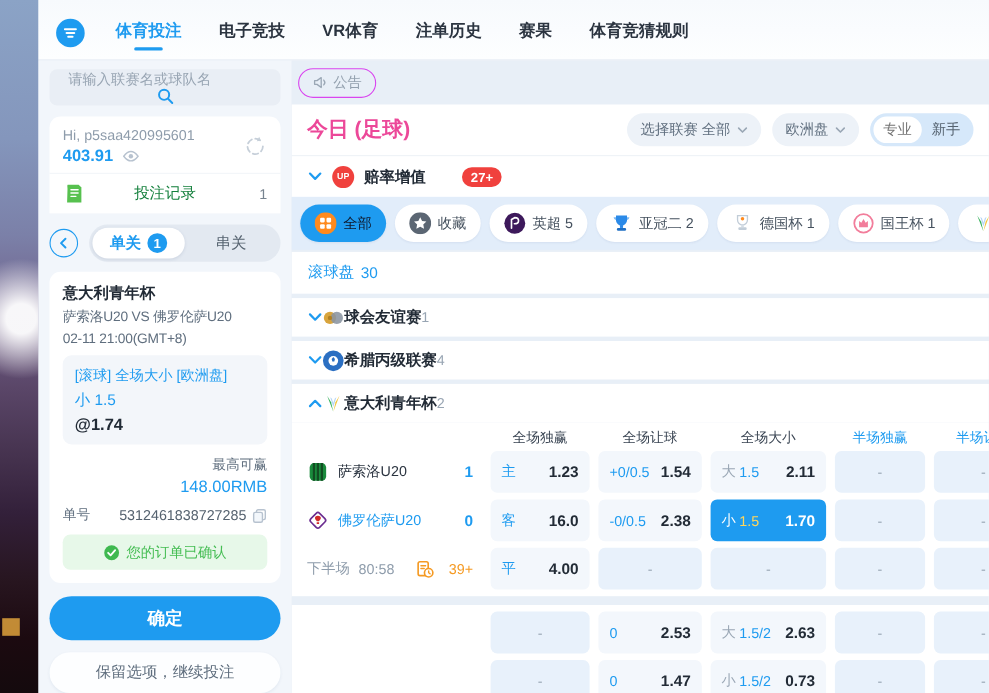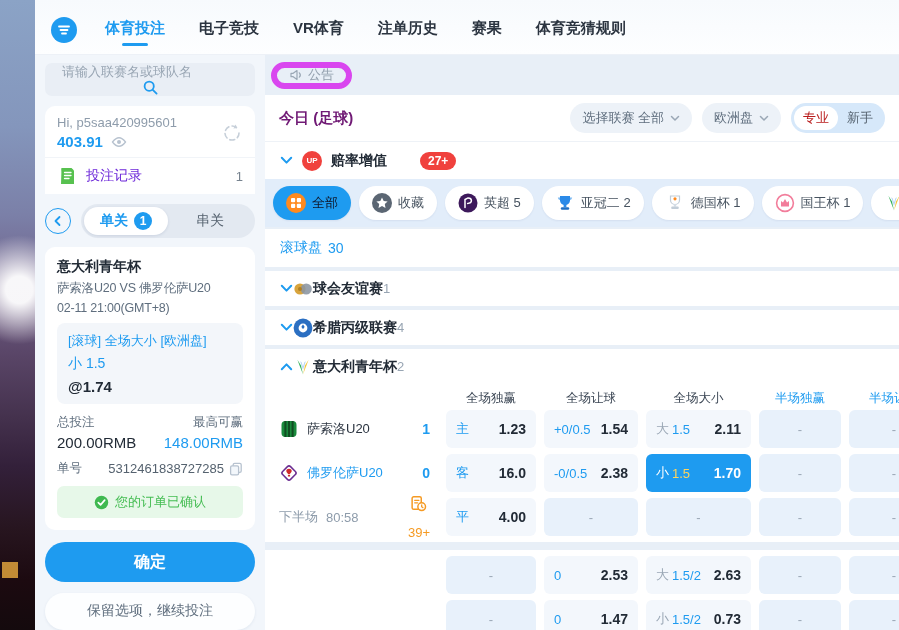--- a/index.html
+++ b/index.html
@@ -31,21 +31,21 @@
   .sidebar { width:230px; flex:0 0 230px; background:#f2f6fb; padding:8px 10px 0; display:flex; flex-direction:column; overflow:hidden; }
   .search-wrap { height:34px; background:#e9eef5; border-radius:7px; display:flex; align-items:center; padding:0 10px;flex-direction:column; }
   .search-wrap input { border:0; outline:0; background:transparent; flex:1; font-size:13px; color:#55626f; font-family:inherit; }
   .search-wrap input::placeholder { color:#98a5b3; }
   .user-card { margin-top:10px; background:#fff; border-radius:10px 10px 0 0; padding:9px 12px 7px; position:relative; }
   .greet { font-size:13px; color:#8e9cab; }
   .balance-row { display:flex; align-items:center; gap:8px; margin-top:3px; }
   .balance { font-size:15px; font-weight:bold; color:#1e9bf0; }
   .refresh { position:absolute; right:12px; top:16px; cursor:pointer; }
   .betrec { background:#fff; border-top:1px solid #f1f4f8; padding:8px 12px; display:flex; align-items:center; gap:9px; cursor:pointer; }
-  .betrec .lbl { font-size:14px; color:#6d28d9; flex:1; }
+  .betrec .lbl { font-size:14px; color:#15803d; flex:1;margin-left:36px; }
   .betrec .cnt { font-size:13px; color:#77838f; }
   .slip-tabs { margin-top:10px; display:flex; align-items:center; gap:10px; }
   .back-btn { width:26px; height:26px; border-radius:50%; border:1.5px solid #1e9bf0; display:flex; align-items:center; justify-content:center; cursor:pointer; flex:0 0 26px; background:#f2f6fb; }
   .tab-pill { flex:1; height:34px; background:#e3e9f1; border-radius:18px; display:flex; padding:3px; }
   .seg { flex:1; display:flex; align-items:center; justify-content:center; gap:6px; font-size:14px; color:#55626f; border-radius:15px; cursor:pointer; }
   .seg.active { background:#fff; color:#1e9bf0; font-weight:bold; box-shadow:0 1px 3px rgba(30,60,110,.12); }
   .seg .badge { width:18px; height:18px; border-radius:50%; background:#1e9bf0; color:#fff; font-size:12px; display:flex; align-items:center; justify-content:center; font-weight:bold; }
   .slip-card { margin-top:9px; background:#fff; border-radius:10px; padding:11px 12px 12px; }
   .slip-league { font-size:14px; font-weight:bold; color:#222b36; }
   .slip-match,.slip-time { font-size:12.5px; color:#5f6e7e; margin-top:4px; letter-spacing:-0.2px; }
@@ -62,27 +62,27 @@
   .order-row { display:flex; align-items:center; margin-top:9px; }
   .order-lbl { font-size:12.5px; color:#5f6e7e; flex:1; }
   .order-no { font-size:13px; color:#55626f; margin-right:5px; }
   .confirm-box { margin-top:9px; background:#e7f8e9; border-radius:7px; height:32px; display:flex; align-items:center; justify-content:center; gap:6px; color:#45bd53; font-size:13px; }
   .btn-primary { margin-top:12px; height:40px; border-radius:20px; background:#1e9bf0; color:#fff; font-size:16px; font-weight:bold; display:flex; align-items:center; justify-content:center; cursor:pointer; }
   .btn-secondary { margin-top:11px; height:38px; border-radius:19px; background:#fdfeff; color:#5f6e7e; font-size:14px; display:flex; align-items:center; justify-content:center; cursor:pointer; box-shadow:0 1px 3px rgba(30,60,110,.08); }
 
   
   .main { flex:1; min-width:0; overflow:hidden; display:flex; flex-direction:column; }
   .notice-row { height:40px; flex:0 0 40px; display:flex; align-items:center; padding-left:6px; }
-  .notice-pill { border:6px solid #d946ef; border-radius:14px; height:27px; display:inline-flex; align-items:center; gap:5px; padding:0 12px; color:#93a0ae; font-size:13px; cursor:pointer; }
+  .notice-pill { border:1px solid #d946ef; border-radius:14px; height:27px; display:inline-flex; align-items:center; gap:5px; padding:0 12px; color:#93a0ae; font-size:13px; cursor:pointer; }
   .card-header { background:#fff; height:46px; flex:0 0 46px; display:flex; align-items:center; padding:0 14px; }
-  .page-title { font-size:15px; font-weight:bold; color:#701a75; flex:1; }
+  .page-title { font-size:19px; font-weight:bold; color:#ec4899; flex:1; }
   .hdr-pill { background:#edf2f8; border-radius:15px; height:30px; display:inline-flex; align-items:center; gap:6px; padding:0 12px; color:#5f6e7e; font-size:13px; margin-left:10px; cursor:pointer; }
   .mode-toggle { background:#d6e8fa; border-radius:15px; height:30px; display:inline-flex; align-items:center; padding:3px; margin-left:10px; }
   .mode-seg { font-size:13px; padding:3px 9px; border-radius:12px; color:#55626f; cursor:pointer; }
-  .mode-seg.active { background:#fff; color:#b91c1c; }
+  .mode-seg.active { background:#fff; color:#737373; }
   .boost-row { background:#fff; border-top:1px solid #eef2f7; height:38px; flex:0 0 38px; display:flex; align-items:center; gap:9px; padding:0 15px; cursor:pointer; }
   .up-circle { width:20px; height:20px; border-radius:50%; background:#f0413d; color:#fff; font-size:8px; font-weight:bold; display:flex; align-items:center; justify-content:center; }
   .boost-lbl { font-size:14px; font-weight:bold; color:#222b36; }
   .boost-badge { background:#f0413d; color:#fff; font-size:12px; font-weight:bold; border-radius:10px; padding:2px 8px;margin-left:24px; }
   .pills-band { background:#e2edfa; height:48px; flex:0 0 48px; display:flex; align-items:center; gap:8px; padding:0 8px; overflow:hidden; }
   .lg-pill { background:#fff; border-radius:17px; height:34px; display:inline-flex; align-items:center; gap:6px; padding:0 13px; font-size:13px; color:#46525f; white-space:nowrap; box-shadow:0 1px 2px rgba(30,60,110,.07); cursor:pointer; flex:0 0 auto; }
   .lg-pill.active { background:#1e9bf0; color:#0f172a; }
   .live-row { background:#fff; margin-top:2px; height:38px; flex:0 0 38px; display:flex; align-items:center; gap:6px; padding:0 15px; }
   .live-lbl,.live-cnt { font-size:14px; color:#1e9bf0; font-weight:normal; }
   .section-row { background:#fff; margin-top:4px; height:35px; flex:0 0 35px; display:flex; align-items:center; gap:0; padding:0 15px; cursor:pointer; }
@@ -92,21 +92,21 @@
   .t-grid { display:grid; grid-template-columns:165px 90px 94px 105px 82px 90px; column-gap:8px; align-items:center; padding-left:8px; }
   .t-head { height:24px; }
   .t-hcell { text-align:center; font-size:12.5px; color:#3a4553; }
   .t-hcell.blue { color:#1e9bf0; cursor:pointer; }
   .t-row { margin-bottom:6px; }
   .team-cell { display:flex; align-items:center; gap:8px; padding:0 8px 0 6px; height:38px; }
   .team-name { font-size:13px; color:#2b3440; }
   .team-name.sel { color:#1e9bf0; }
   .team-score { margin-left:auto; font-size:14px; font-weight:bold; color:#1e9bf0; }
   .info-lbl,.info-time { font-size:13px; color:#8e9cab; }
-  .more-group { margin-left:auto; display:flex; align-items:center; gap:13px; font-size:13px; color:#f59a23;flex-direction:column; }
+  .more-group { margin-left:auto; display:flex; align-items:center; gap:13px; font-size:13px; color:#f59a23; }
   .cell { height:38px; border-radius:6px; background:#f3f7fc; display:flex; align-items:center; padding:0 10px; cursor:pointer; }
   .cell .lbl { font-size:13px; color:#1e9bf0; }
   .cell .pfx { font-size:13px; color:#9aa7b5; }
   .cell .hc { font-size:13px; color:#1e9bf0; margin-left:3px; }
   .cell .val { margin-left:auto; font-size:14px; font-weight:bold; color:#222b36; }
   .cell.empty { background:#e8f1fb; justify-content:center; color:#9aa7b5; font-size:13px; cursor:default; }
   .cell.sel { background:#1e9bf0; }
   .cell.sel .pfx { color:#fff; }
   .cell.sel .hc { color:#ffd65c; }
   .cell.sel .val { color:#fff; }
@@ -206,24 +206,20 @@
       <div class="slip-card">
         <div class="slip-league">意大利青年杯</div>
         <div class="slip-match">萨索洛U20 VS 佛罗伦萨U20</div>
         <div class="slip-time">02-11 21:00(GMT+8)</div>
         <div class="sel-box">
           <div class="sel-market">[滚球] 全场大小 [欧洲盘]</div>
           <div class="sel-pick">小 1.5</div>
           <div class="sel-odds">@1.74</div>
         </div>
         <div class="totals">
-          <div class="tot-col">
-            <div class="tot-lbl">总投注</div>
-            <div class="tot-val">200.00RMB</div>
-          </div>
           <div class="tot-col right">
             <div class="tot-lbl">最高可赢</div>
             <div class="tot-val blue">148.00RMB</div>
           </div>
         </div>
         <div class="order-row">
           <span class="order-lbl">单号</span>
           <span class="order-no">5312461838727285</span>
           <span class="icon">
             <svg width="14" height="14" viewBox="0 0 14 14">

